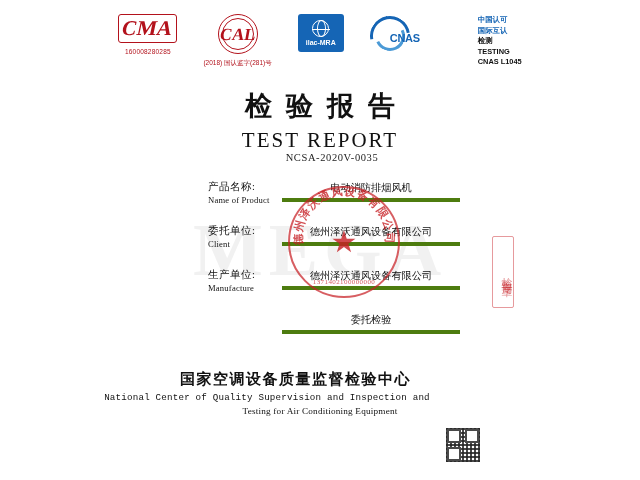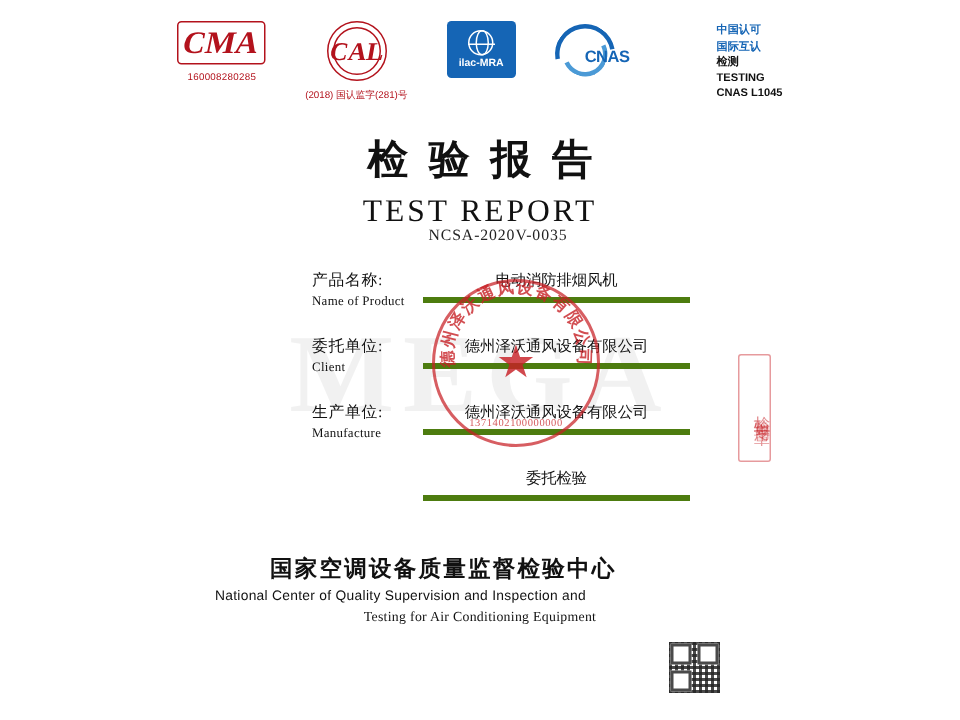--- a/index.html
+++ b/index.html
@@ -299,21 +299,21 @@
     font-weight: bold;
     letter-spacing: 1.5px;
     color: #111111;
   }
   .org-en1 {
     position: absolute;
     top: 392px;
     left: 0;
     width: 534px;
     text-align: center;
-    font-family: Liberation Sans, sans-serif;
+    font-family: Liberation Mono, monospace;
     font-size: 9.2px;
     letter-spacing: 0.2px;
     color: #111111;
   }
   .org-en2 {
     position: absolute;
     top: 406px;
     left: 0;
     width: 640px;
     text-align: center;

